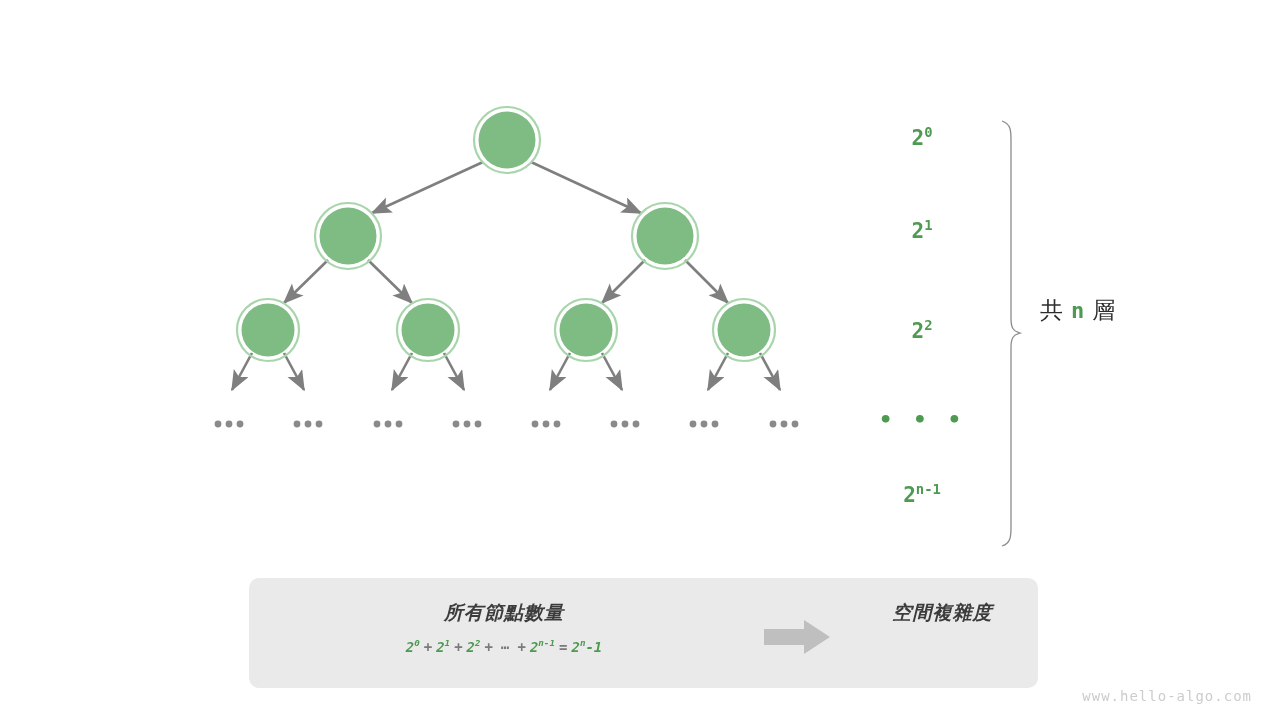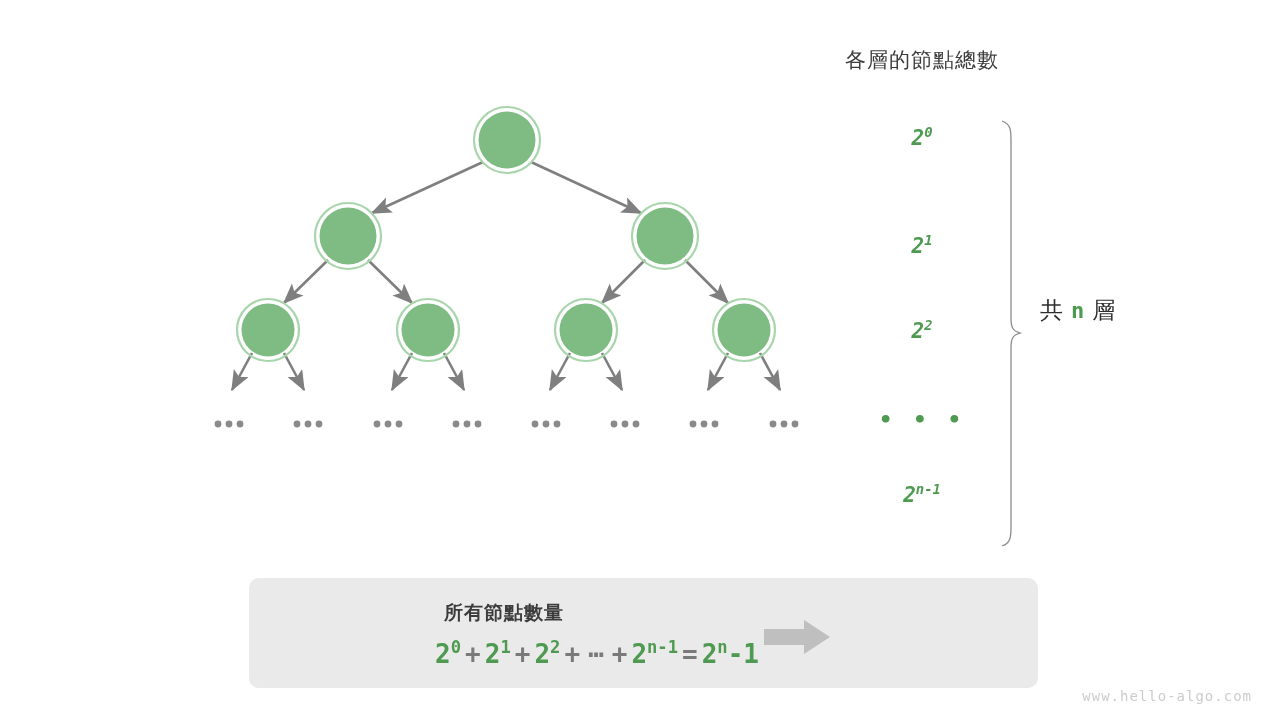--- a/index.html
+++ b/index.html
@@ -27,21 +27,20 @@
   .level-label {
     position: absolute;
     font-family: "DejaVu Sans Mono", "Liberation Mono", monospace;
     font-weight: bold;
     font-size: 21px;
     color: #4e9a51;
     white-space: nowrap;
     text-align: center;
     width: 120px;
     left: 862px;
-    font-style: italic;
   }
   .level-label sup {
     font-size: 0.66em;
     vertical-align: super;
     line-height: 0;
   }
   .level-label.dots {
     letter-spacing: 4px;
     font-size: 22px;
   }
@@ -77,20 +76,21 @@
 
   
   #summary-box {
     position: absolute;
     left: 249px;
     top: 578px;
     width: 789px;
     height: 110px;
     background: #eaeaea;
     border-radius: 10px;
+    font-style: italic;
   }
   .sum-left {
     position: absolute;
     left: 0px;
     top: 0px;
     width: 510px;
     height: 110px;
   }
   .sum-right {
     position: absolute;
@@ -102,25 +102,25 @@
   .sum-head {
     text-align: center;
     font-size: 19px;
     font-weight: bold;
     color: #3c3c3c;
     letter-spacing: 1px;
     margin-top: 22px;
     white-space: nowrap;
   }
   .formula {
-    text-align: right;
+    text-align: center;
     margin-top: 13px;
     font-family: "DejaVu Sans Mono", "Liberation Mono", monospace;
     font-weight: bold;
-    font-size: 26px;
+    font-size: 14px;
     color: #4e9a51;
     white-space: nowrap;
   }
   .formula sup {
     font-size: 0.66em;
     vertical-align: super;
     line-height: 0;
   }
   .formula .op {
     color: #7a7a7a;
@@ -271,24 +271,23 @@
           <circle cx="795" cy="424" r="3.4"></circle>
       </g>
     </g>
 
     <path d="M1002,121 C1011,124 1011,131 1011,140
              L1011,318 C1011,328 1013,331 1020,333
              C1013,335 1011,338 1011,348
              L1011,527 C1011,536 1011,543 1002,546" fill="none" stroke="#8c8c8c" stroke-width="1.3"></path>
   </svg>
 
-  <div class="col-title">各層的節點總數</div>
 
   <div class="level-label" style="top:126px">2<sup>0</sup></div>
-  <div class="level-label" style="top:234px">2<sup>1</sup></div>
+  <div class="level-label" style="top:219px">2<sup>1</sup></div>
   <div class="level-label" style="top:319px">2<sup>2</sup></div>
   <div class="level-label dots" style="top:407px">• • •</div>
   <div class="level-label" style="top:483px">2<sup>n-1</sup></div>
 
   <div class="total-levels">
     <span>共</span><span class="n">n</span><span>層</span>
   </div>
 
   <div id="summary-box">
 
@@ -297,18 +296,19 @@
       <div class="formula">
         <span>2<sup>0</sup></span><span class="op">+</span><span>2<sup>1</sup></span><span class="op">+</span><span>2<sup>2</sup></span><span class="op">+</span><span class="op">⋯</span><span class="op">+</span><span>2<sup>n-1</sup></span><span class="op">=</span><span>2<sup>n</sup>-1</span>
       </div>
     </div>
 
     <svg id="flow-arrow" viewBox="0 0 68 34" xmlns="http://www.w3.org/2000/svg">
       <path d="M0,9 L40,9 L40,0 L66,17 L40,34 L40,25 L0,25 Z" fill="#bfbfbf"></path>
     </svg>
 
     <div class="sum-right">
+      <div class="sum-head">空間複雜度</div>
     </div>
   </div>
 
   <div id="watermark">www.hello-algo.com</div>
 
 </div>
 
 </body></html>

